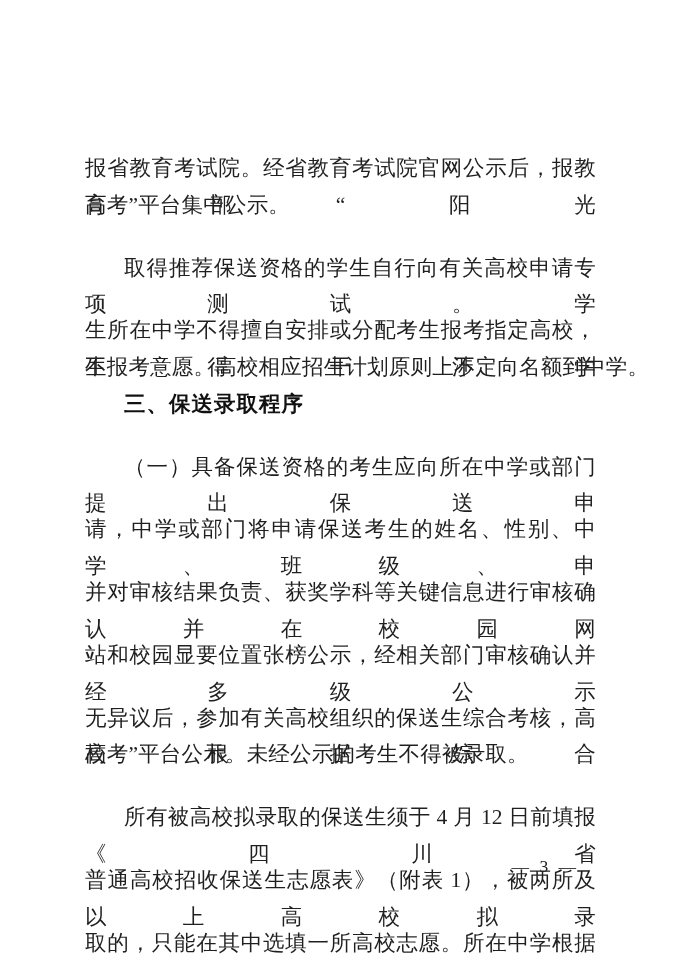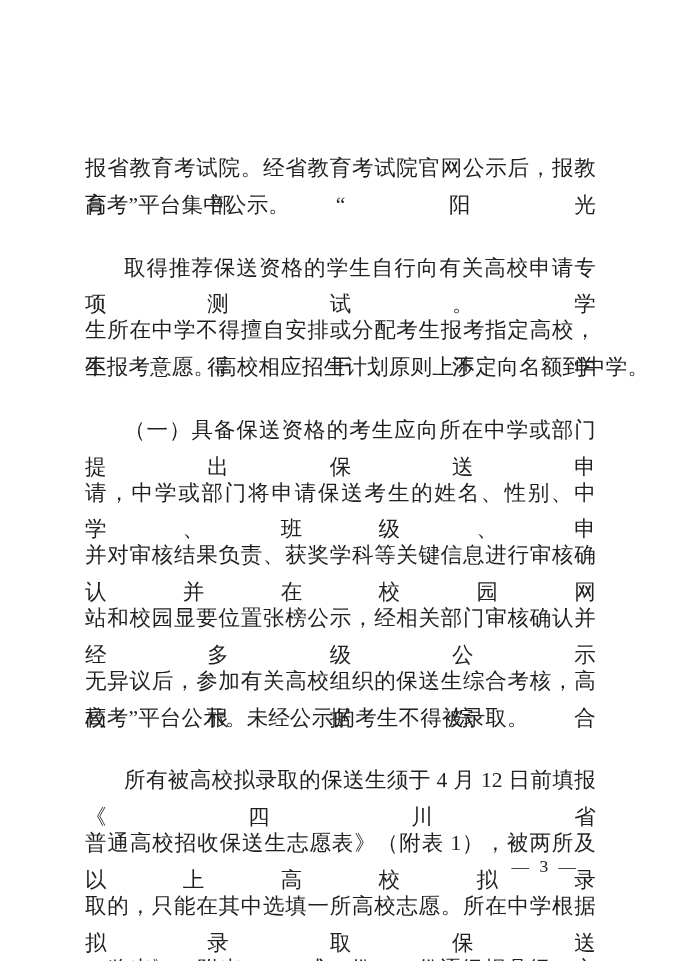--- a/index.html
+++ b/index.html
@@ -76,20 +76,23 @@
       <div class="line j">报省教育考试院。经省教育考试院官网公示后，报教育部“阳光</div>
       <div class="line">高考”平台集中公示。</div>
     </div>
 
     <div class="para">
       <div class="line j ind">取得推荐保送资格的学生自行向有关高校申请专项测试。学</div>
       <div class="line j">生所在中学不得擅自安排或分配考生报考指定高校，不得干涉学</div>
       <div class="line">生报考意愿。高校相应招生计划原则上不定向名额到中学。</div>
     </div>
 
+    <div class="para">
+      <div class="line heading ind">三、保送录取程序</div>
+    </div>
 
     <div class="para">
       <div class="line j ind">（一）具备保送资格的考生应向所在中学或部门提出保送申</div>
       <div class="line j">请，中学或部门将申请保送考生的姓名、性别、中学、班级、申</div>
       <div class="line j">并对审核结果负责、获奖学科等关键信息进行审核确认并在校园网</div>
       <div class="line j">站和校园显要位置张榜公示，经相关部门审核确认并经多级公示</div>
       <div class="line j">无异议后，参加有关高校组织的保送生综合考核，高校根据综合</div>
       <div class="line">高考”平台公示。未经公示的考生不得被录取。</div>
     </div>
 

